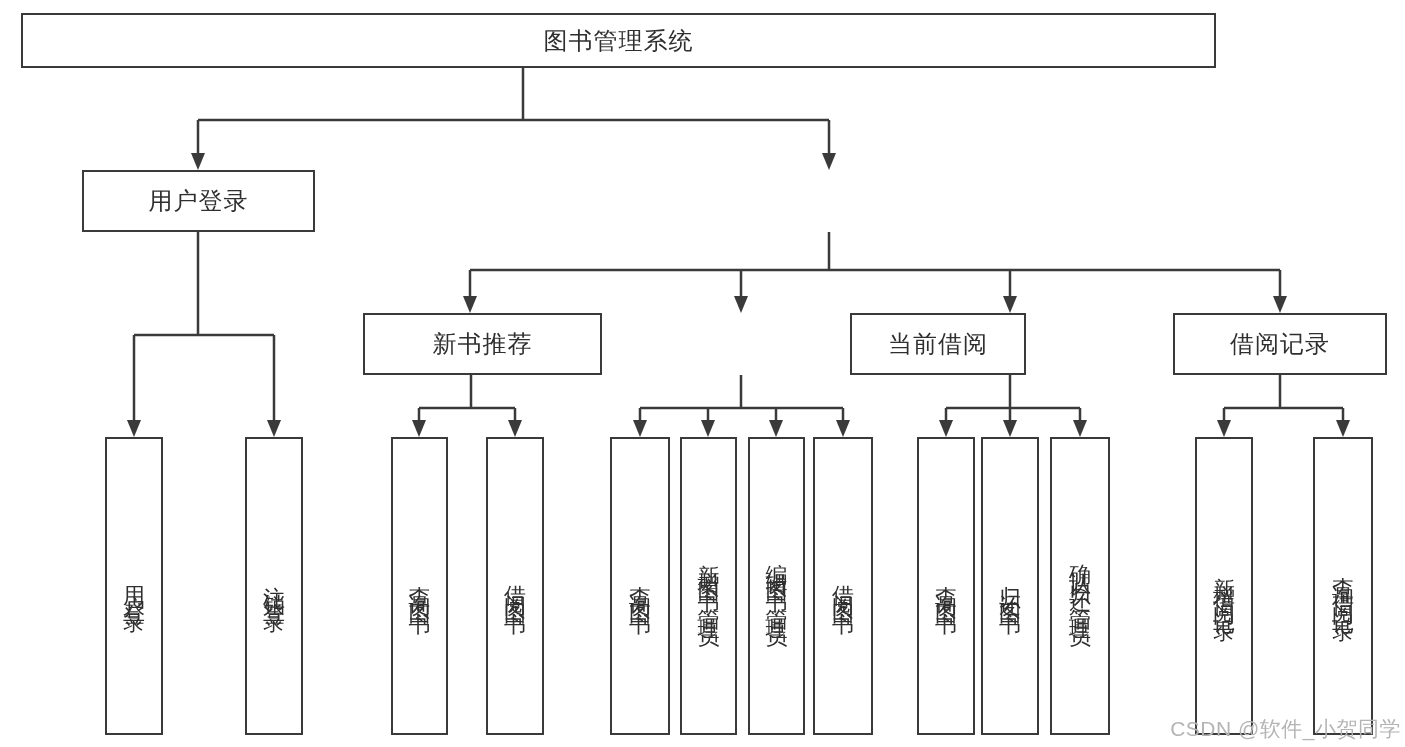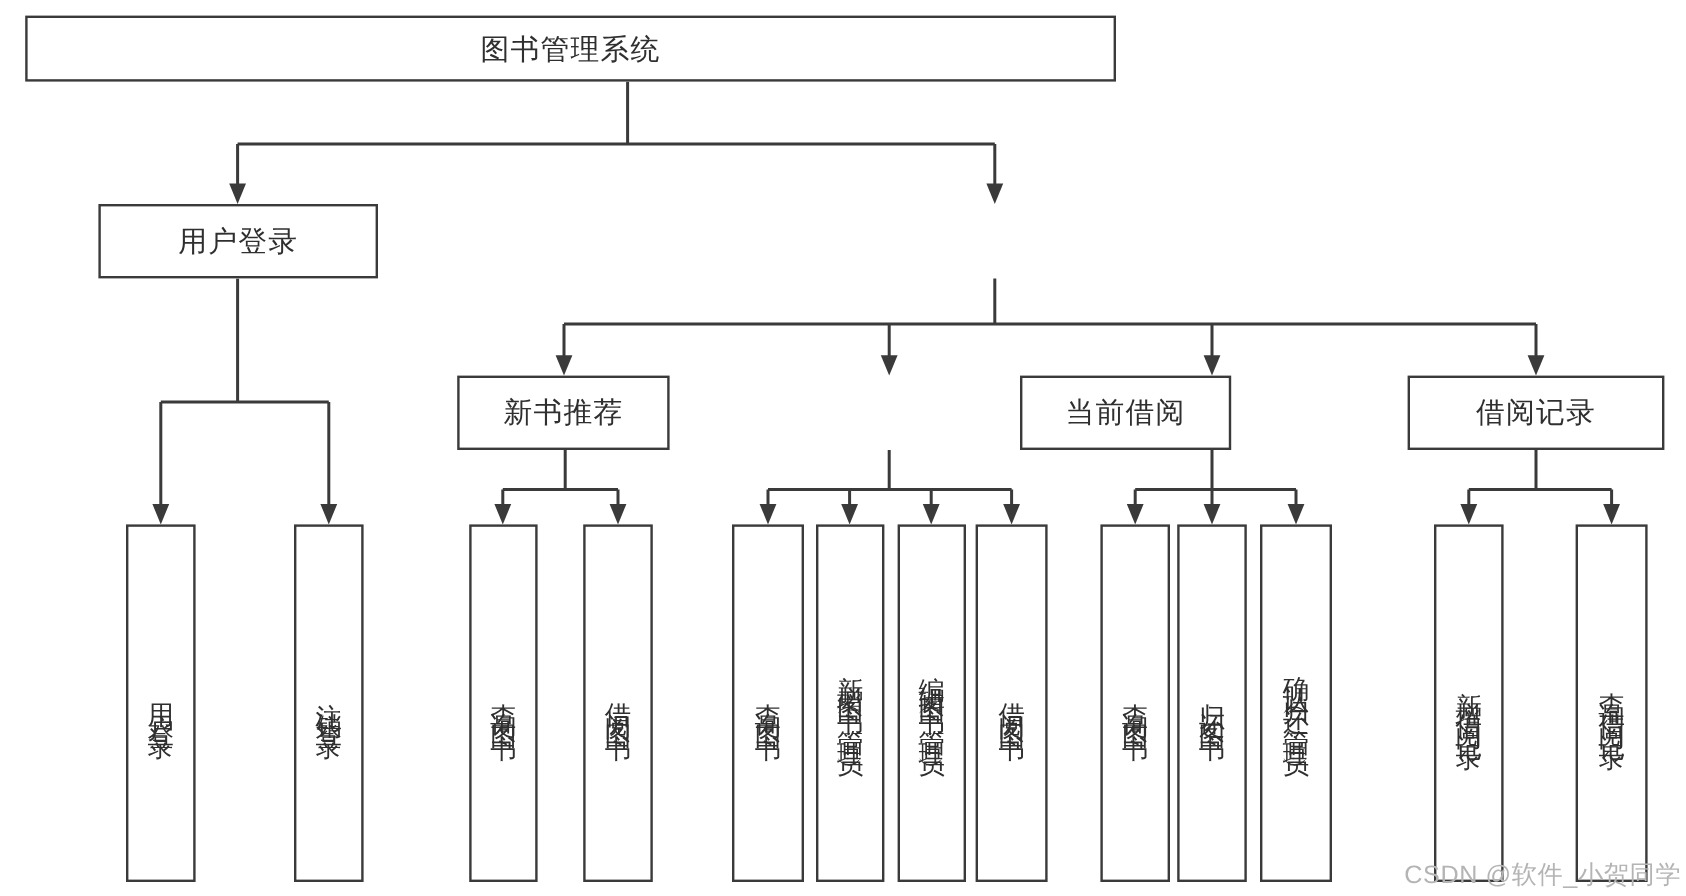--- a/index.html
+++ b/index.html
@@ -81,29 +81,29 @@
       <polygon points="769,420 783,420 776,437"></polygon>
       <polygon points="836,420 850,420 843,437"></polygon>
       <polygon points="939,420 953,420 946,437"></polygon>
       <polygon points="1003,420 1017,420 1010,437"></polygon>
       <polygon points="1073,420 1087,420 1080,437"></polygon>
       <polygon points="1217,420 1231,420 1224,437"></polygon>
       <polygon points="1336,420 1350,420 1343,437"></polygon>
     </g>
   </svg>
 
-  <div class="node hnode" style="left:21px;top:13px;width:909px;height:55px">
+  <div class="node hnode" style="left:21px;top:13px;width:1195px;height:55px">
     <span class="node-label">图书管理系统</span>
   </div>
 
   <div class="node hnode" style="left:82px;top:170px;width:233px;height:62px">
     <span class="node-label">用户登录</span>
   </div>
 
-  <div class="node hnode" style="left:381px;top:313px;width:177px;height:62px">
+  <div class="node hnode" style="left:363px;top:313px;width:239px;height:62px">
     <span class="node-label">新书推荐</span>
   </div>
   <div class="node hnode" style="left:850px;top:313px;width:176px;height:62px">
     <span class="node-label">当前借阅</span>
   </div>
   <div class="node hnode" style="left:1173px;top:313px;width:214px;height:62px">
     <span class="node-label">借阅记录</span>
   </div>
 
   <div class="node leaf" style="left:105px;top:437px;width:58px;height:298px">

